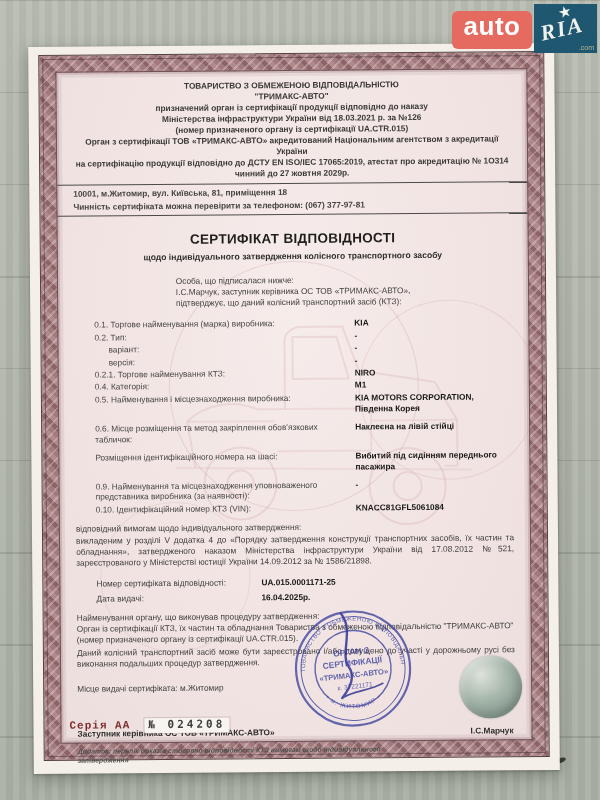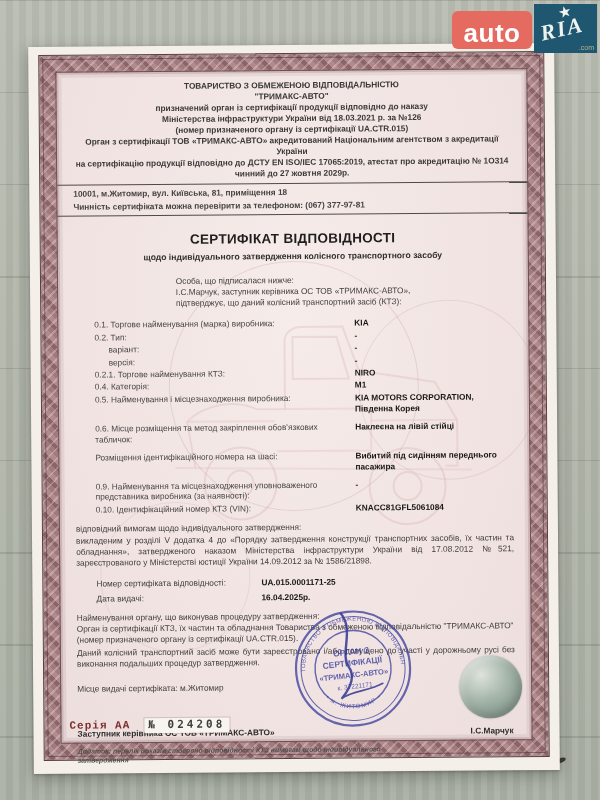--- a/index.html
+++ b/index.html
@@ -12,21 +12,21 @@
       repeating-linear-gradient(90deg, rgba(255,255,255,.05) 0 6px, rgba(60,65,55,.05) 6px 13px),
       linear-gradient(180deg,#b9bdb2 0%, #b3b7ac 40%, #aab0a4 100%);
   }
   .speck{ position:absolute; background:#3c3a32; border-radius:50%; }
   .scratch{ position:absolute; left:96px; top:82px; width:26px; height:1.5px; background:rgba(50,50,45,.55); transform:rotate(18deg); }
 
   
   .logo-auto{
     position:absolute; left:452px; top:11px; width:80px; height:38px;
     background:#e56a60; border-radius:6px; color:#fff;
-    display:flex; align-items:flex-end; justify-content:center;
+    display:flex; align-items:flex-start; justify-content:center;
     font-weight:bold; font-size:26px; letter-spacing:.5px; z-index:5;
   }
   .logo-ria{
     position:absolute; left:534px; top:4px; width:63px; height:49px;
     background:#1e576f; color:#fff; z-index:4; overflow:hidden;
   }
   .logo-ria .star{ position:absolute; left:24px; top:-1px; font-size:15px; color:#f2f4f0; transform:rotate(-14deg); }
   .logo-ria .ria{
     position:absolute; left:6px; top:12px;
     font-family:"Liberation Serif", serif; font-style:italic; font-weight:bold;

